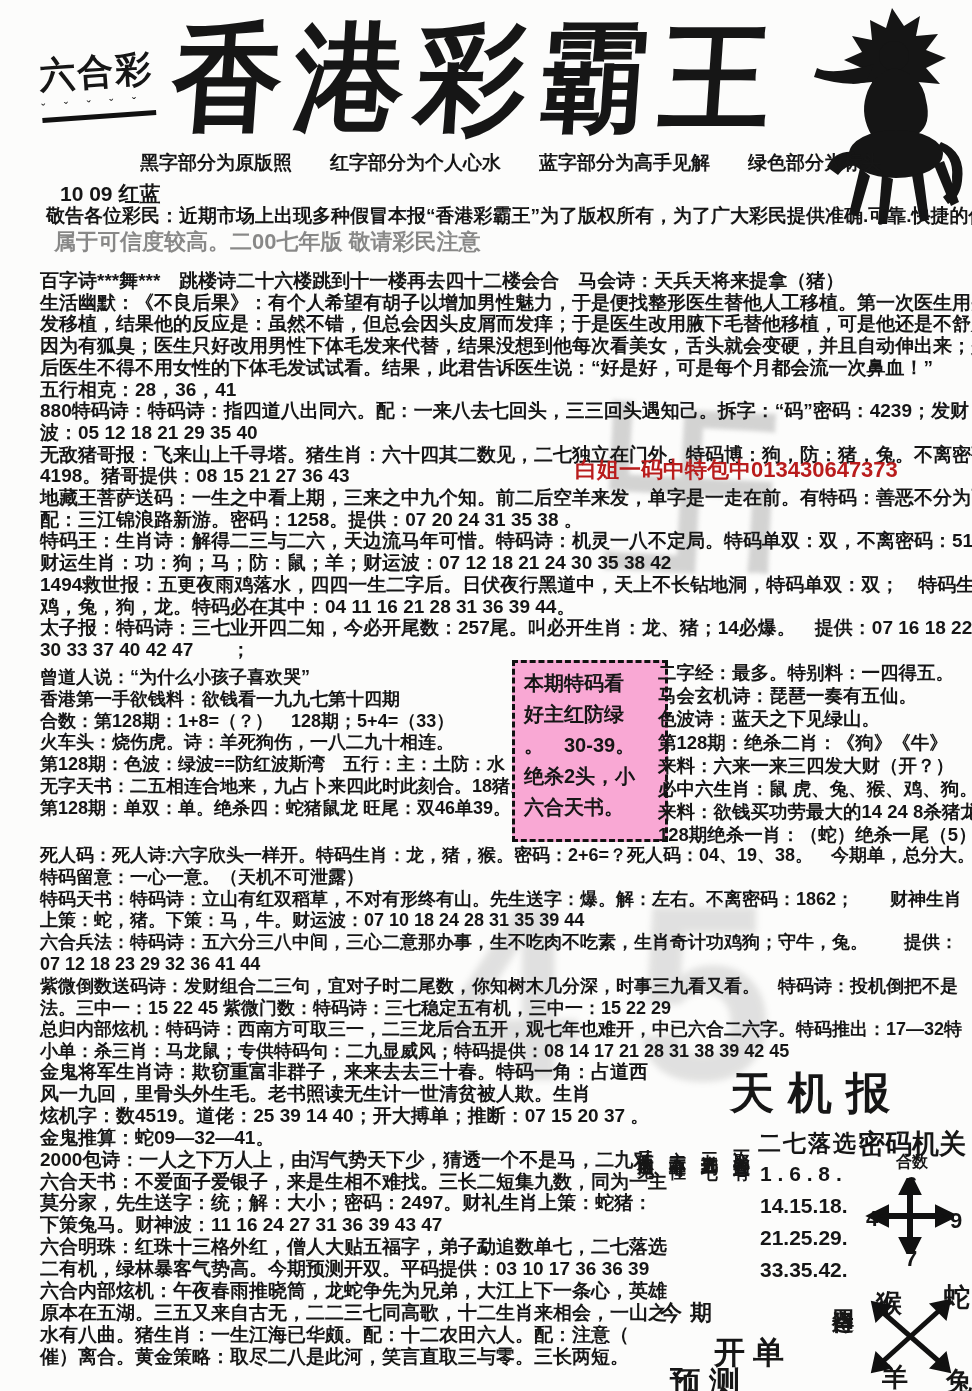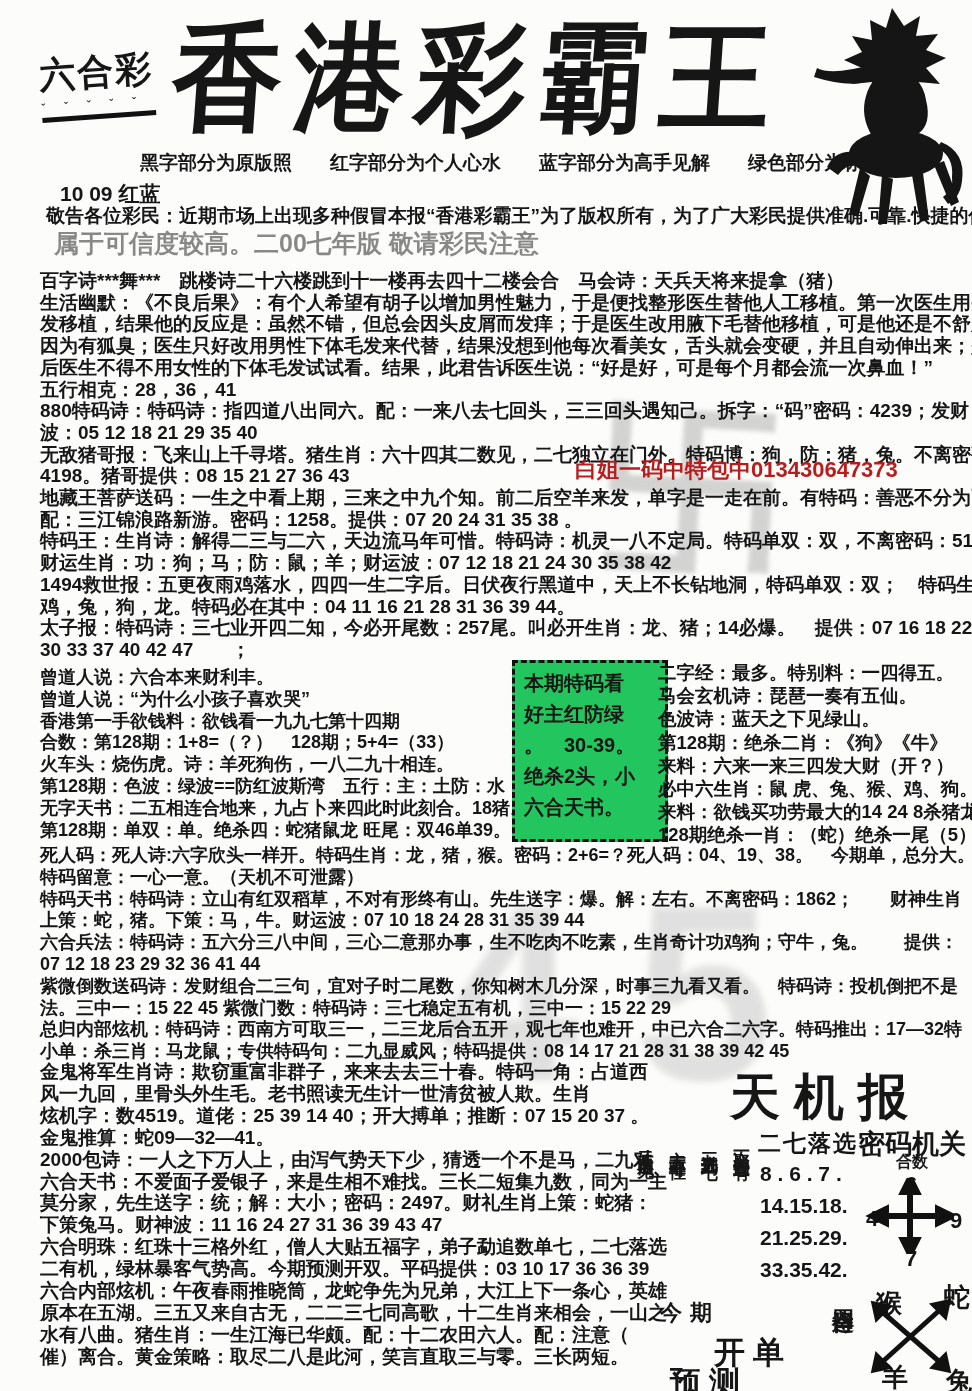--- a/index.html
+++ b/index.html
@@ -11,43 +11,43 @@
   #logo{position:absolute;left:40px;top:48px;font-size:36px;font-weight:900;
         transform:rotate(-4deg);letter-spacing:2px;border-bottom:5px solid #111;
         padding-bottom:4px;}
   #logo:after{content:"ˇ ˇ ˇ ˇ ˇ";display:block;font-size:11px;letter-spacing:8px;margin-top:1px;}
   #title{position:absolute;left:178px;top:0px;font-size:110px;font-weight:900;
          letter-spacing:12px;transform:skewX(-4deg) scaleY(1.06);transform-origin:left top;
          white-space:nowrap;}
   #legend{position:absolute;left:140px;top:150px;font-size:19px;white-space:nowrap;}
   #issue{position:absolute;left:60px;top:180px;font-size:21px;}
   #notice1{position:absolute;left:46px;top:203px;font-size:19px;white-space:nowrap;}
-  #notice2{position:absolute;left:54px;top:227px;font-size:25px;opacity:.5;white-space:nowrap;}
+  #notice2{position:absolute;left:54px;top:227px;font-size:22px;opacity:.5;white-space:nowrap;}
   #mascot{position:absolute;left:812px;top:2px;}
 
   
   .ln{white-space:nowrap;}
   #block1{position:absolute;left:40px;top:270px;font-size:19px;line-height:21.7px;}
   #leftcol{position:absolute;left:40px;top:667px;font-size:18px;line-height:21.8px;}
   #rightcol{position:absolute;left:658px;top:661px;font-size:18.5px;line-height:23.2px;}
   #block2{position:absolute;left:40px;top:845px;font-size:18px;line-height:21.8px;}
   #block3{position:absolute;left:40px;top:1061px;font-size:19px;line-height:21.9px;}
 
   #tipbox{position:absolute;left:512px;top:660px;width:132px;height:166px;
           border:3px dashed #111;padding:5px 9px;font-size:20px;line-height:31px;
-          background:#22c55e;}
+          background:#f9a8d4;}
 
   
   .wm{position:absolute;color:#777;font-weight:900;pointer-events:none;}
   #wm-sym1{left:600px;top:368px;font-size:185px;opacity:.30;filter:blur(2px);transform:rotate(3deg);}
   #wm-sym2{left:440px;top:850px;font-size:250px;opacity:.20;filter:blur(3px);letter-spacing:55px;}
   #wm-phone{position:absolute;left:575px;top:455px;font-size:22px;color:#b91c1c;white-space:nowrap;}
 
   
-  #tj-title{position:absolute;left:730px;top:1064px;font-size:50px;font-weight:900;
+  #tj-title{position:absolute;left:730px;top:1064px;font-size:44px;font-weight:900;
             letter-spacing:14px;white-space:nowrap;}
   .vcol{position:absolute;writing-mode:vertical-rl;text-orientation:upright;
         font-size:17px;font-weight:700;letter-spacing:2px;top:1138px;height:140px;}
   #vcol0{left:634px;} #vcol1{left:666px;} #vcol2{left:698px;} #vcol3{left:730px;}
   #rec-title{position:absolute;left:758px;top:1128px;font-size:23px;letter-spacing:2px;}
   #rec-rows{position:absolute;left:760px;top:1158px;font-size:21px;line-height:32px;}
   #code-title{position:absolute;left:852px;top:1126px;width:120px;text-align:center;font-size:27px;}
   #code-sub{position:absolute;left:852px;top:1152px;width:120px;text-align:center;font-size:16px;}
   .crossnum{position:absolute;font-size:22px;font-weight:900;}
   #cn-top{left:905px;top:1172px;} #cn-left{left:866px;top:1206px;}
@@ -110,21 +110,20 @@
     <div class="ln">财运生肖：功：狗；马；防：鼠；羊；财运波：07 12 18 21 24 30 35 38 42</div>
     <div class="ln">1494救世报：五更夜雨鸡落水，四四一生二字后。日伏夜行黑道中，天上不长钻地洞，特码单双：双；　特码生肖：</div>
     <div class="ln">鸡，兔，狗，龙。特码必在其中：04 11 16 21 28 31 36 39 44。</div>
     <div class="ln">太子报：特码诗：三七业开四二知，今必开尾数：257尾。叫必开生肖：龙、猪；14必爆。　提供：07 16 18 22 28</div>
     <div class="ln">30 33 37 40 42 47　　；</div>
   </div>
 
   <div id="wm-phone">白姐一码中特包中013430647373</div>
 
   <div id="leftcol">
-    <div class="ln">曾道人说：六合本来财利丰。</div>
     <div class="ln">曾道人说：“为什么小孩子喜欢哭”</div>
     <div class="ln">香港第一手欲钱料：欲钱看一九九七第十四期</div>
     <div class="ln">合数：第128期：1+8=（？）　128期；5+4=（33）</div>
     <div class="ln">火车头：烧伤虎。诗：羊死狗伤，一八二九十相连。</div>
     <div class="ln">第128期：色波：绿波==防红波斯湾　五行：主：土防：水</div>
     <div class="ln">无字天书：二五相连合地来，九占卜来四此时此刻合。18猪。</div>
     <div class="ln">第128期：单双：单。绝杀四：蛇猪鼠龙 旺尾：双46单39。</div>
   </div>
 
   <div id="tipbox">
@@ -178,21 +177,21 @@
 
   <div id="tj-title">天机报</div>
 
   <div class="vcol" id="vcol0">二八串通四一见</div>
   <div class="vcol" id="vcol1">六大三中五可佳</div>
   <div class="vcol" id="vcol2">三九进五到二七</div>
   <div class="vcol" id="vcol3">次聚一壹四三有</div>
 
   <div id="rec-title">二七落选</div>
   <div id="rec-rows">
-    <div class="ln">8 . 6 . 7 .</div>
+    <div class="ln">1 . 6 . 8 .</div>
     <div class="ln">14.15.18.</div>
     <div class="ln">21.25.29.</div>
     <div class="ln">33.35.42.</div>
   </div>
 
   <div id="code-title">密码机关</div>
   <div id="code-sub">合数</div>
   <span class="crossnum" id="cn-top">6</span>
   <span class="crossnum" id="cn-left">4</span>
   <span class="crossnum" id="cn-right">9</span>

